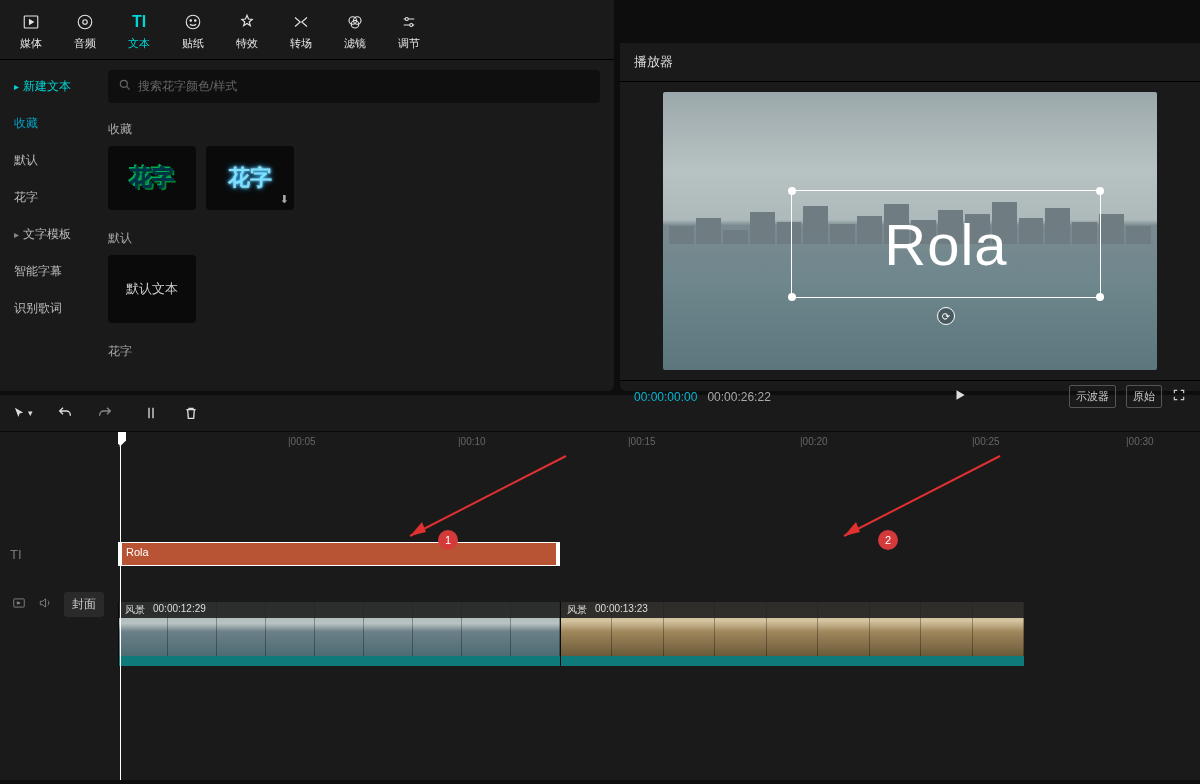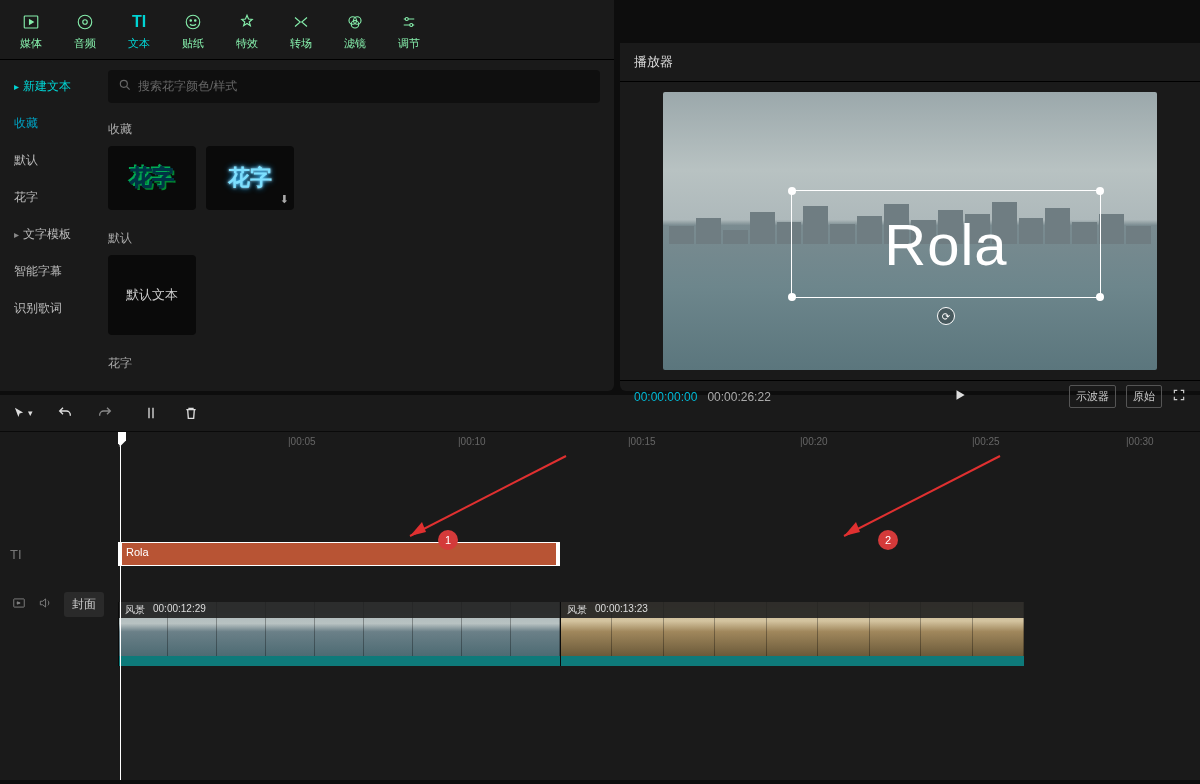--- a/index.html
+++ b/index.html
@@ -1,34 +1,34 @@
 <!DOCTYPE html>
 <html><head>
 <meta charset="utf-8">
 <style>
 * { margin: 0; padding: 0; box-sizing: border-box; font-family: "Microsoft YaHei", Arial, sans-serif; }
 body { background: #0d0d0d; color: #ccc; width: 1200px; height: 784px; overflow: hidden; font-size: 12px; }
 .top-panels { display: flex; height: 395px; gap: 6px; padding: 0 0 4px 0; }
 .left-area { width: 614px; display: flex; flex-direction: column; background: #1a1a1a; border-radius: 0 0 6px 0; }
 .right-area { flex: 1; background: #1a1a1a; border-radius: 0 0 0 6px; display: flex; flex-direction: column; margin-top: 43px; }
 .top-tabs { display: flex; padding: 8px 4px 4px 4px; gap: 0; border-bottom: 1px solid #000; }
-.top-tab { width: 54px; display: flex; flex-direction: column; align-items: center; gap: 4px; color: #86efac; cursor: pointer; padding: 4px 0; }
+.top-tab { width: 54px; display: flex; flex-direction: column; align-items: center; gap: 4px; color: #e5e5e5; cursor: pointer; padding: 4px 0; }
 .top-tab.active { color: #00d4d4; }
 .top-tab .icon { width: 20px; height: 20px; display: flex; align-items: center; justify-content: center; }
 .top-tab span { font-size: 11px; }
 .panel-body { flex: 1; display: flex; overflow: hidden; }
 .sidebar { width: 94px; padding: 8px 0; display: flex; flex-direction: column; }
 .side-item { padding: 10px 14px; font-size: 12px; color: #bbb; cursor: pointer; display: flex; align-items: center; gap: 4px; }
 .side-item.active { color: #00d4d4; }
 .content { flex: 1; padding: 10px 14px; overflow-y: auto; }
 .search-box { background: #0f0f0f; border-radius: 4px; padding: 8px 10px; display: flex; align-items: center; gap: 6px; color: #666; margin-bottom: 18px; }
 .section-label { font-size: 12px; color: #aaa; margin: 6px 0 8px; }
 .thumb-row { display: flex; gap: 10px; margin-bottom: 20px; }
 .thumb { width: 88px; height: 64px; background: #0a0a0a; border-radius: 4px; display: flex; align-items: center; justify-content: center; position: relative; cursor: pointer; }
-.thumb-text { width: 88px; height: 80px; background: #0a0a0a; border-radius: 4px; display: flex; align-items: center; justify-content: center; color: #ccc; font-size: 13px; cursor: pointer; }
+.thumb-text { width: 88px; height: 68px; background: #0a0a0a; border-radius: 4px; display: flex; align-items: center; justify-content: center; color: #ccc; font-size: 13px; cursor: pointer; }
 .huazi1 { font-size: 22px; font-weight: 900; color: #5fd44a; text-shadow: -2px -2px 0 #0a5, 2px 2px 0 #083; -webkit-text-stroke: 1px #034; }
 .huazi2 { font-size: 22px; font-weight: 900; color: #7de0ff; text-shadow: 0 0 6px #0af, 0 0 3px #fff; }
 .dl-icon { position: absolute; bottom: 4px; right: 5px; color: #aaa; font-size: 11px; }
 .player-header { padding: 10px 14px; font-size: 13px; color: #ddd; border-bottom: 1px solid #000; }
 .player-viewport { flex: 1; display: flex; align-items: center; justify-content: center; padding: 10px 0; }
 .preview-frame { width: 494px; height: 278px; position: relative; background: linear-gradient(to bottom, #9ba8ab 0%, #b8c2c2 28%, #aeb9bb 46%, #7a8b90 48%, #6d868c 70%, #5b767d 100%); border-radius: 2px; overflow: hidden; }
 .skyline { position: absolute; left: 0; right: 0; top: 110px; height: 42px; display: flex; align-items: flex-end; gap: 2px; padding: 0 6px; }
 .bldg { background: #6f7d82; flex: 1; }
 .text-box { position: absolute; left: 128px; top: 98px; width: 310px; height: 108px; border: 1px solid #fff; display: flex; align-items: center; justify-content: center; }
 .text-box .handle { position: absolute; width: 8px; height: 8px; background: #fff; border-radius: 50%; }

